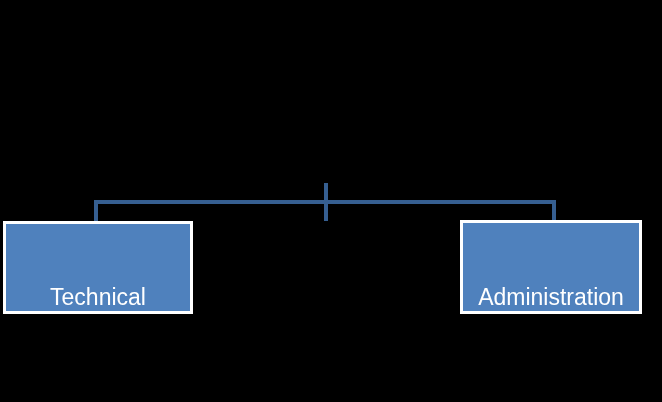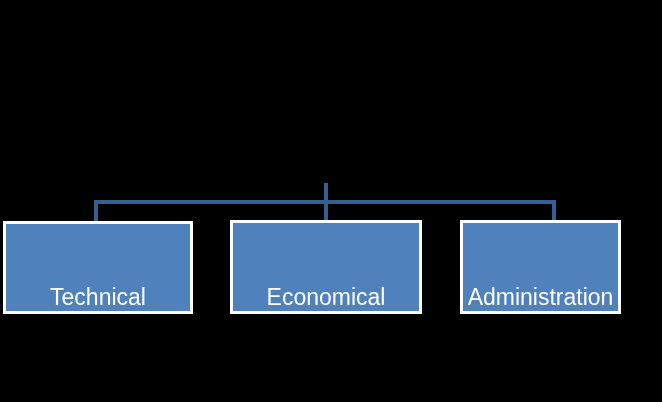--- a/index.html
+++ b/index.html
@@ -31,21 +31,21 @@
     font-size:21px;line-height:1.42;
   }
   .node-root .label{max-width:285px;display:inline-block;}
   .node-child{
     top:221px;height:93px;
     font-size:23px;
     align-items:flex-end;
   }
   .node-technical{left:3px;width:190px;}
   .node-economical{left:230px;width:192px;top:220px;height:94px;}
-  .node-administration{left:460px;width:161px;top:220px;height:94px;}
+  .node-administration{left:460px;width:182px;top:220px;height:94px;}
   .connector{position:absolute;background:var(--connector);}
   .conn-stem-center{left:324px;top:183px;width:4px;height:38px;}
   .conn-horizontal{left:94px;top:200px;width:462px;height:4px;}
   .conn-drop-left{left:94px;top:200px;width:4px;height:22px;}
   .conn-drop-right{left:552px;top:200px;width:4px;height:21px;}
 </style>
 </head>
 <body>
 
 <div class="canvas">
@@ -53,21 +53,18 @@
   <div class="connector conn-stem-center"></div>
   <div class="connector conn-horizontal"></div>
   <div class="connector conn-drop-left"></div>
   <div class="connector conn-drop-right"></div>
 
 
   <div class="node node-child node-technical">
     <span class="label">Technical</span>
   </div>
 
-  <div class="node node-child node-economical">
-    <span class="label">Economical</span>
-  </div>
 
   <div class="node node-child node-administration">
     <span class="label">Administration</span>
   </div>
 
 </div>
 
 </body></html>

